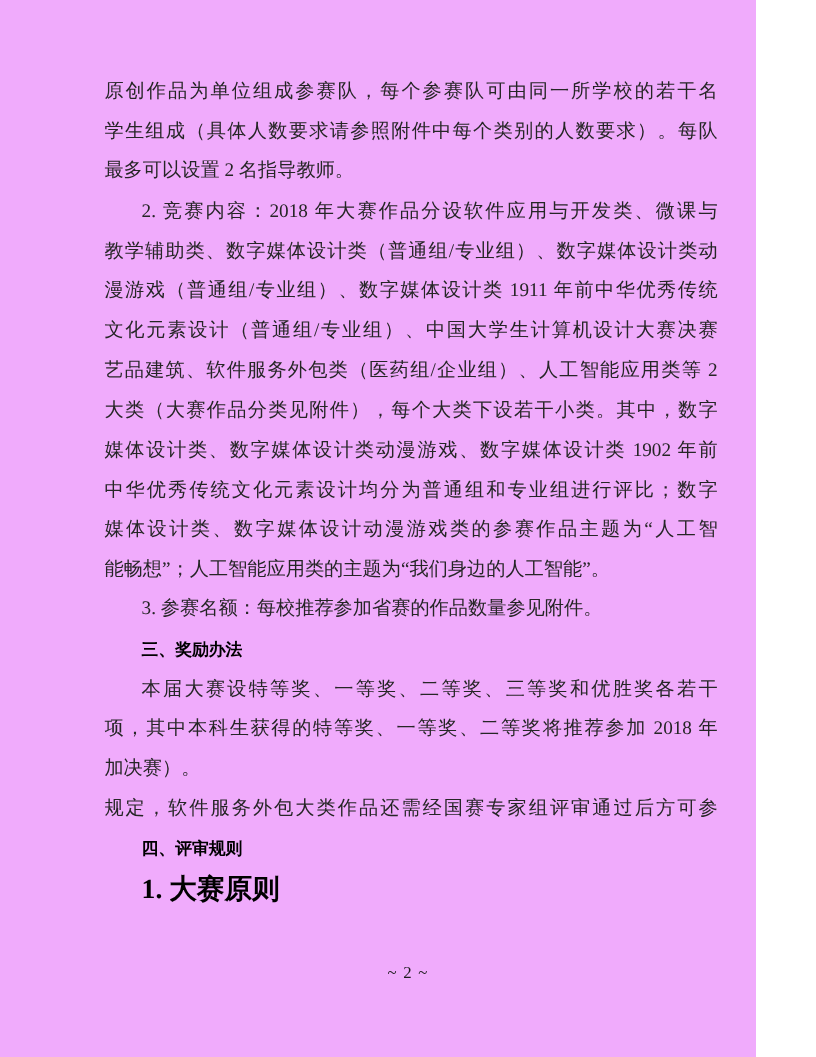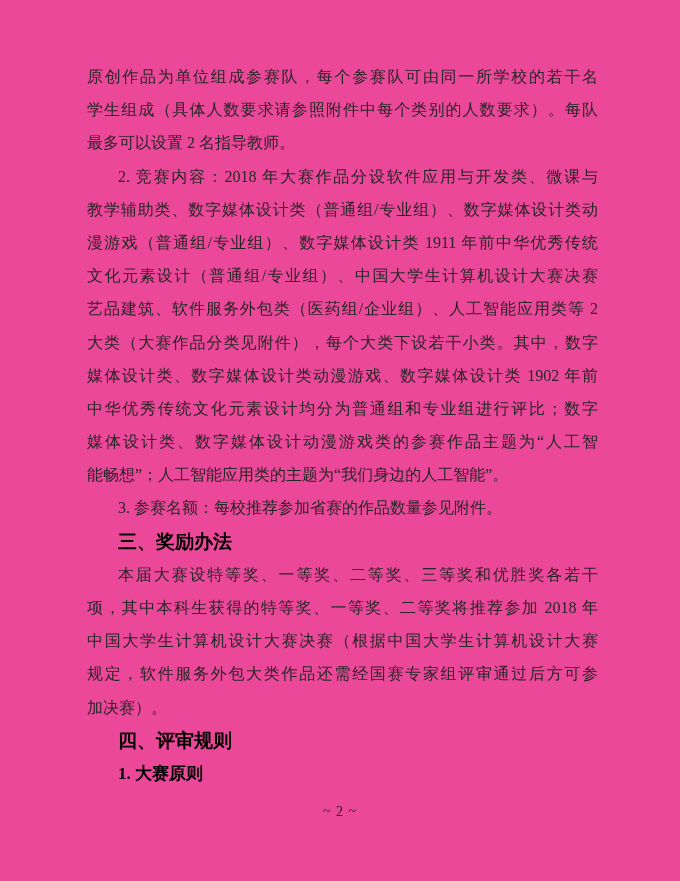--- a/index.html
+++ b/index.html
@@ -2,23 +2,23 @@
 <html><head>
 <meta charset="utf-8">
 <style>
   html, body {
     margin: 0;
     padding: 0;
     background: #ffffff;
   }
   .page {
     position: relative;
-    width: 680px;
+    width: 630px;
     height: 881px;
-    background: #ec4899;
+    background: #f0abfc;
     overflow: hidden;
     font-family: "Liberation Serif", "DejaVu Serif", serif;
     color: #262626;
   }
   .textblock {
     position: absolute;
     left: 87px;
     top: 60px;
     width: 511px;
   }
@@ -33,26 +33,26 @@
   }
   .line.justify {
     text-align-last: justify;
   }
   .line.indent {
     padding-left: 31px;
   }
   .line.heading {
     font-family: "Liberation Sans", "DejaVu Sans", sans-serif;
     font-weight: 700;
-    font-size: 19px;
+    font-size: 14px;
     color: #000000;
   }
   .line.subheading {
     font-weight: 700;
-    font-size: 17px;
+    font-size: 23px;
     color: #000000;
   }
   .page-number {
     position: absolute;
     left: 0;
     top: 801px;
     width: 680px;
     height: 22px;
     line-height: 22px;
     text-align: center;
@@ -76,20 +76,19 @@
       <div class="line justify">艺品建筑、软件服务外包类（医药组/企业组）、人工智能应用类等 2</div>
       <div class="line justify">大类（大赛作品分类见附件），每个大类下设若干小类。其中，数字</div>
       <div class="line justify">媒体设计类、数字媒体设计类动漫游戏、数字媒体设计类 1902 年前</div>
       <div class="line justify">中华优秀传统文化元素设计均分为普通组和专业组进行评比；数字</div>
       <div class="line justify">媒体设计类、数字媒体设计动漫游戏类的参赛作品主题为“人工智</div>
       <div class="line">能畅想”；人工智能应用类的主题为“我们身边的人工智能”。</div>
       <div class="line indent">3. 参赛名额：每校推荐参加省赛的作品数量参见附件。</div>
       <div class="line heading indent">三、奖励办法</div>
       <div class="line justify indent">本届大赛设特等奖、一等奖、二等奖、三等奖和优胜奖各若干</div>
       <div class="line justify">项，其中本科生获得的特等奖、一等奖、二等奖将推荐参加 2018 年</div>
-      <div class="line justify">中国大学生计算机设计大赛决赛（根据中国大学生计算机设计大赛</div>
+      <div class="line">加决赛）。</div>
       <div class="line justify">规定，软件服务外包大类作品还需经国赛专家组评审通过后方可参</div>
-      <div class="line">加决赛）。</div>
       <div class="line heading indent">四、评审规则</div>
       <div class="line subheading indent">1. 大赛原则</div>
     </div>
   <div class="page-number">~ 2 ~</div>
 </div>
 
 </body></html>

